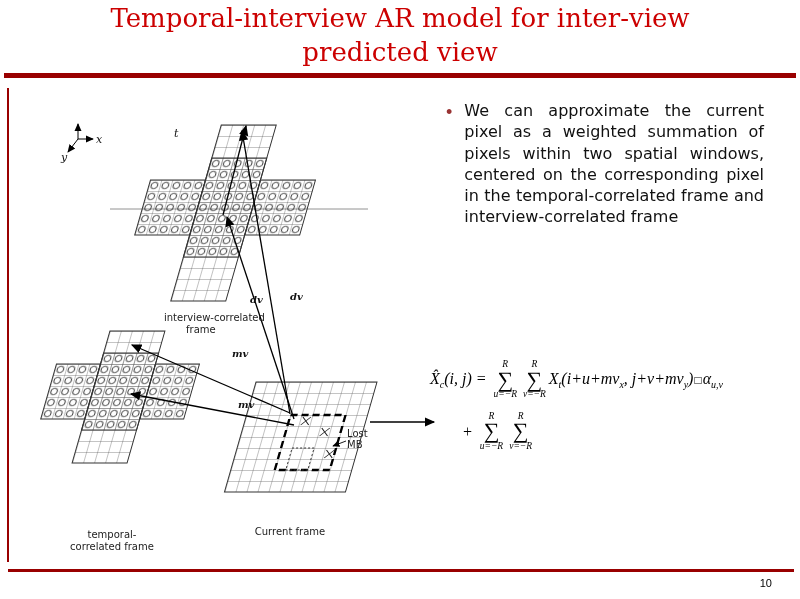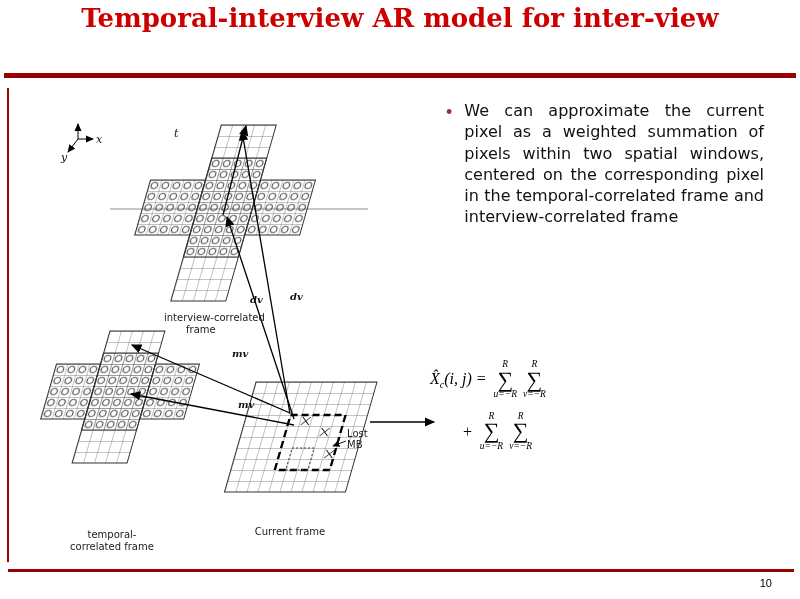--- a/index.html
+++ b/index.html
@@ -3,21 +3,21 @@
 <meta charset="utf-8">
 <style>
   html,body { margin:0; padding:0; background:#ffffff; }
   .slide {
     position:relative; width:800px; height:599px; background:#ffffff;
     font-family:"Liberation Sans", sans-serif; overflow:hidden;
   }
   .title {
     position:absolute; top:2px; left:40px; right:40px;
     text-align:center; color:#cc0000;
-    font-family:"DejaVu Serif", serif; font-weight:bold;
+    font-family:"DejaVu Serif", serif; font-weight:normal;
     font-size:26px; line-height:1.3;
   }
   .rule-top    { position:absolute; top:73px;  left:4px;  width:792px; height:5px; background:#990000; }
   .rule-left   { position:absolute; top:88px;  left:7px;  width:2px;   height:474px; background:#990000; }
   .rule-bottom { position:absolute; top:569px; left:8px;  width:786px; height:3px; background:#990000; }
   .page-number { position:absolute; top:577px; right:28px; font-size:11px; color:#000;margin-left:31px; }
 
   .bullet-block { position:absolute; left:446px; top:100px; width:318px; display:flex; }
   .bullet-marker { color:#993333; font-size:18px; line-height:1.35; margin-right:12px; }
   .bullet-text {
@@ -44,20 +44,21 @@
   .lbl-b { font:italic bold 10px "DejaVu Serif", serif; fill:#111; }
   .lbl-s { font:italic 11px "DejaVu Serif", serif; fill:#111; }
 </style>
 </head>
 <body>
 
 <div class="slide">
 
   <div class="title">
     <div>Temporal-interview AR model for inter-view</div>
+    <div>predicted view</div>
   </div>
   <div class="rule-top"></div>
   <div class="rule-left"></div>
   <div class="rule-bottom"></div>
   <div class="page-number">10</div>
 
   <svg class="diagram" width="415" height="470" viewBox="0 0 415 470">
     <defs>
       <marker id="arw" viewBox="0 0 10 10" markerWidth="9" markerHeight="9" refX="8" refY="5" orient="auto">
         <path d="M0,1 L9,5 L0,9 z" fill="#000"></path>
@@ -142,20 +143,21 @@
       <span class="sigma">
         <span class="lim">R</span>
         <span class="sig">∑</span>
         <span class="lim">u=−R</span>
       </span>
       <span class="sigma">
         <span class="lim">R</span>
         <span class="sig">∑</span>
         <span class="lim">v=−R</span>
       </span>
+      <span><span>X</span><sub>t</sub><span>(i+u+mv</span><sub>x</sub><span>, j+v+mv</span><sub>y</sub><span>)</span><span class="eq-box">□</span><span>α</span><sub>u,v</sub></span>
     </div>
     <div class="eq-line eq-line2">
       <span class="eq-plus">+</span>
       <span class="sigma">
         <span class="lim">R</span>
         <span class="sig">∑</span>
         <span class="lim">u=−R</span>
       </span>
       <span class="sigma">
         <span class="lim">R</span>

